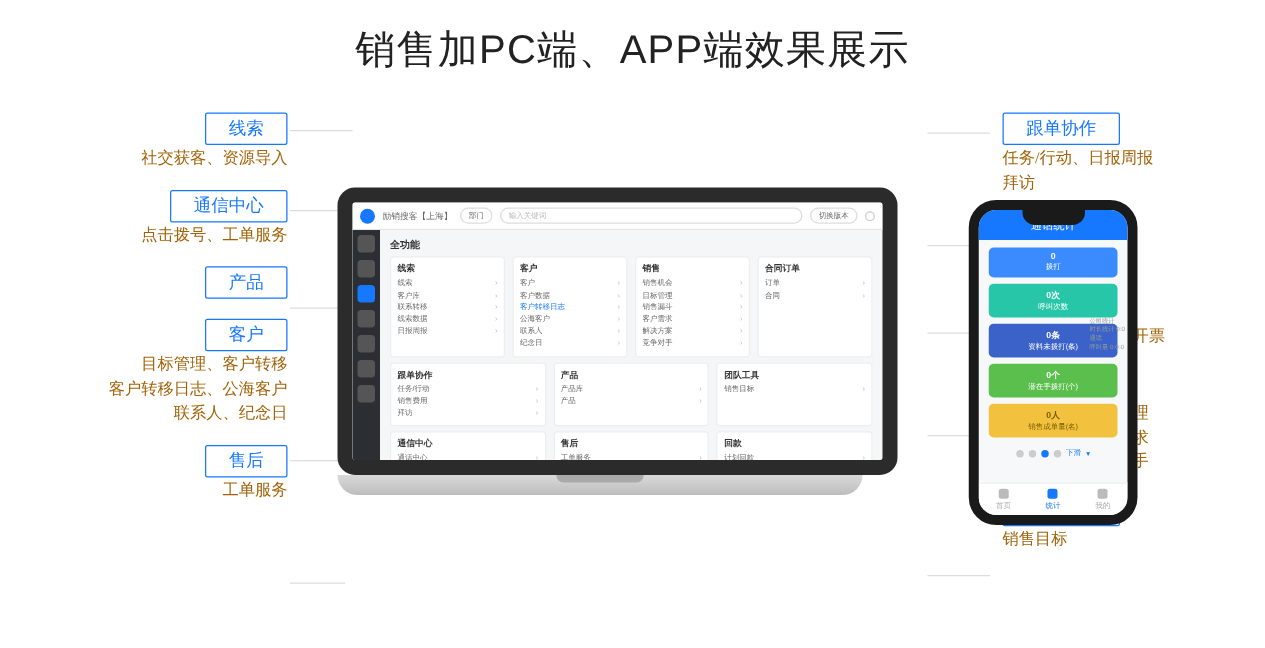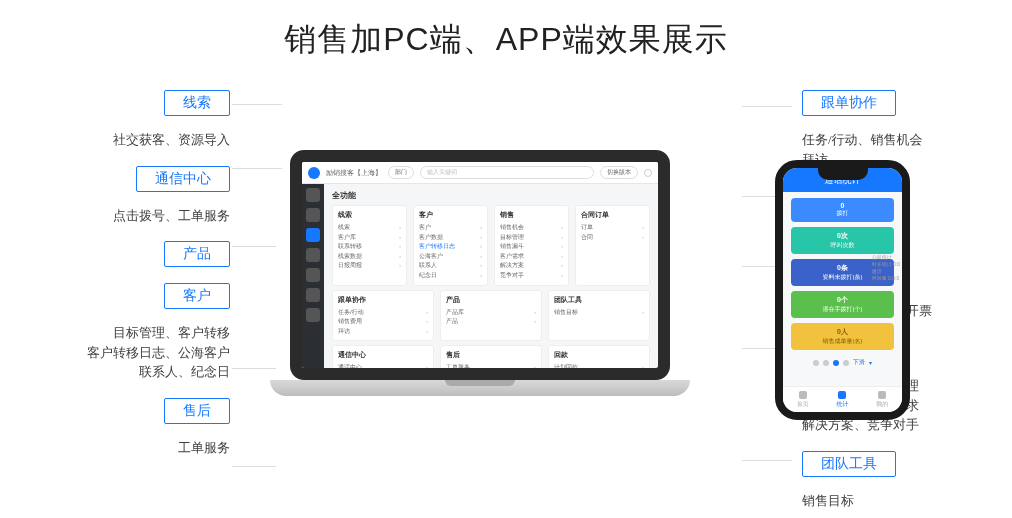--- a/index.html
+++ b/index.html
@@ -30,38 +30,38 @@
     padding: 3px 18px;
     border: 1px solid #1677ff;
     color: #1677ff;
     font-size: 14px;
     border-radius: 2px;
     background: #fff;
     text-align: center;
   }
   .feature-desc {
     font-size: 13px;
-    color: #404040;
-    margin-top: 14px;
+    color: #a16207;
+    margin-top: 0;
     line-height: 1.5;
     font-family: Liberation Serif, serif;
   }
   .connector {
     position: absolute;
     height: 1px;
     background: #ddd;
   }
 
   
   .devices { position: absolute; left: 270px; top: 150px; width: 520px; height: 310px; }
 
   
   .laptop { position: absolute; left: 0; top: 0; width: 420px; }
   .laptop-screen {
-    width: 380px; height: 230px;
+    width: 448px; height: 230px;
     margin: 0 auto;
     border: 12px solid #2b2b2b;
     border-radius: 14px;
     background: #f5f6f8;
     overflow: hidden;
   }
   .laptop-base {
     width: 420px; height: 16px;
     background: linear-gradient(#d9d9d9, #bdbdbd);
     border-radius: 0 0 18px 18px;
@@ -146,21 +146,21 @@
   </div>
   <div class="feature-block">
     <span class="feature-tag">售后</span>
     <div class="feature-desc">工单服务</div>
   </div>
 </div>
 
 <div class="feature-col right">
   <div class="feature-block">
     <span class="feature-tag">跟单协作</span>
-    <div class="feature-desc" style="white-space:pre-line">任务/行动、销售机会
+    <div class="feature-desc" style="white-space:pre-line">任务/行动、日报周报
 拜访</div>
   </div>
   <div class="feature-block">
     <span class="feature-tag">合同订单</span>
     <div class="feature-desc">订单、合同</div>
   </div>
   <div class="feature-block">
     <span class="feature-tag">回款</span>
     <div class="feature-desc">计划回款、回款、开票</div>
   </div>

